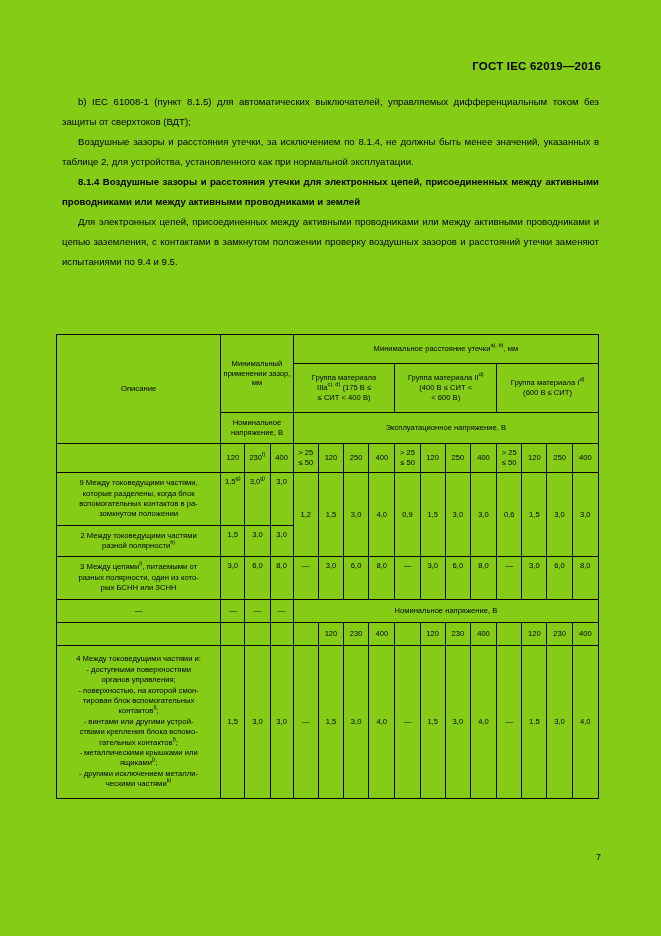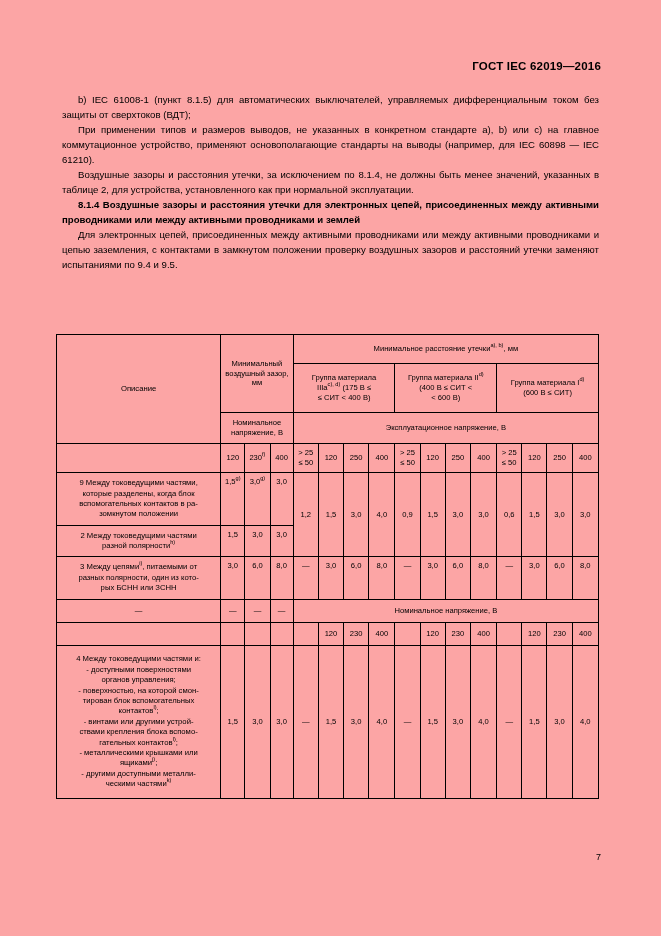--- a/index.html
+++ b/index.html
@@ -13,40 +13,40 @@
     position: relative;
     font-family: "Liberation Sans", sans-serif;
     color: #000000;
     overflow: hidden;
   }
   .page {
     position: absolute;
     left: 0; top: 0;
     width: 661px;
     height: 936px;
-    background: #fca5a5;
+    background: #84cc16;
   }
   
   .doc-header {
     position: absolute;
     right: 60px;
     top: 60px;
     font-size: 11.5px;
     font-weight: bold;
     letter-spacing: 0.2px;
     white-space: nowrap;
   }
   
   .body-text {
     position: absolute;
     left: 62px;
     top: 92px;
     width: 537px;
     font-size: 9.6px;
-    line-height: 15px;
+    line-height: 20px;
     text-align: justify;
   }
   .body-text p {
     margin: 0;
     text-align: justify;
     text-justify: inter-word;
   }
   .ind {
     text-indent: 16px;
   }
@@ -119,21 +119,20 @@
 </style>
 </head>
 <body>
 
 <div class="page">
 
   <div class="doc-header">ГОСТ IEC 62019—2016</div>
 
   <div class="body-text">
     <p class="ind">b)  IEC 61008-1 (пункт 8.1.5) для автоматических выключателей, управляемых дифференциальным током без защиты от сверхтоков (ВДТ);</p>
-    <p class="ind">При применении типов и размеров выводов, не указанных в конкретном стандарте a), b) или c) на главное коммутационное устройство, применяют основополагающие стандарты на выводы (например, для IEC 60898 — IEC 61210).</p>
     <p class="ind">Воздушные зазоры и расстояния утечки, за исключением по 8.1.4, не должны быть менее значений, указанных в таблице 2, для устройства, установленного как при нормальной эксплуатации.</p>
     <p class="ind b">8.1.4  Воздушные зазоры и расстояния утечки для электронных цепей, присоединенных между активными проводниками или между активными проводниками и землей</p>
     <p class="ind">Для электронных цепей, присоединенных между активными проводниками или между активными проводниками и цепью заземления, с контактами в замкнутом положении проверку воздушных зазоров и расстояний утечки заменяют испытаниями по 9.4 и 9.5.</p>
   </div>
 
 
   <div class="tbl-wrap">
     <table class="gost">
       <colgroup>
         <col style="width:163px">
@@ -150,21 +149,21 @@
           <col style="width:26px">
         <col style="width:25px">
           <col style="width:25px">
           <col style="width:25px">
           <col style="width:26px">
       </colgroup>
       <tbody>
 
         <tr>
           <td rowspan="3" class="desc-cell mid thick-top thick-left" style="vertical-align:middle;height:108px">Описание</td>
-          <td rowspan="2" colspan="3" class="hdr-pad thick-top">Минимальный воздушный зазор, мм</td>
+          <td rowspan="2" colspan="3" class="hdr-pad thick-top">Минимальный применении зазор, мм</td>
           <td colspan="12" class="hdr-pad thick-top thick-right">
             <span>Минимальное расстояние утечки</span><sup>a), b)</sup><span>, мм</span>
           </td>
         </tr>
 
         <tr>
           <td colspan="4" class="hdr-pad" style="height:48px">
             <span>Группа материала</span><br>
             <span>IIIa</span><sup>c), d)</sup><span> (175 В  ≤</span><br>
             <span>≤ СИТ &lt; 400 В)</span>
@@ -301,21 +300,21 @@
             <span class="ln">- доступными       поверхностями</span>
             <span class="ln">органов управления;</span>
             <span class="ln">- поверхностью, на которой смон-</span>
             <span class="ln">тирован  блок  вспомогательных</span>
             <span class="ln"><span>контактов</span><sup>l)</sup>;</span>
             <span class="ln">- винтами  или  другими  устрой-</span>
             <span class="ln">ствами крепления блока вспомо-</span>
             <span class="ln"><span>гательных контактов</span><sup>l)</sup>;</span>
             <span class="ln">- металлическими крышками или</span>
             <span class="ln"><span>ящиками</span><sup>j)</sup>;</span>
-            <span class="ln">- другими  доступными  металли-</span>
+            <span class="ln">- другими  исключением  металли-</span>
             <span class="ln"><span>ческими частями</span><sup>k)</sup></span>
           </td>
           <td class="thick-bot">1,5</td>
           <td class="thick-bot">3,0</td>
           <td class="thick-bot">3,0</td>
           <td class="thick-bot">—</td>
           <td class="thick-bot">1,5</td>
           <td class="thick-bot">3,0</td>
           <td class="thick-bot">4,0</td>
           <td class="thick-bot">—</td>

